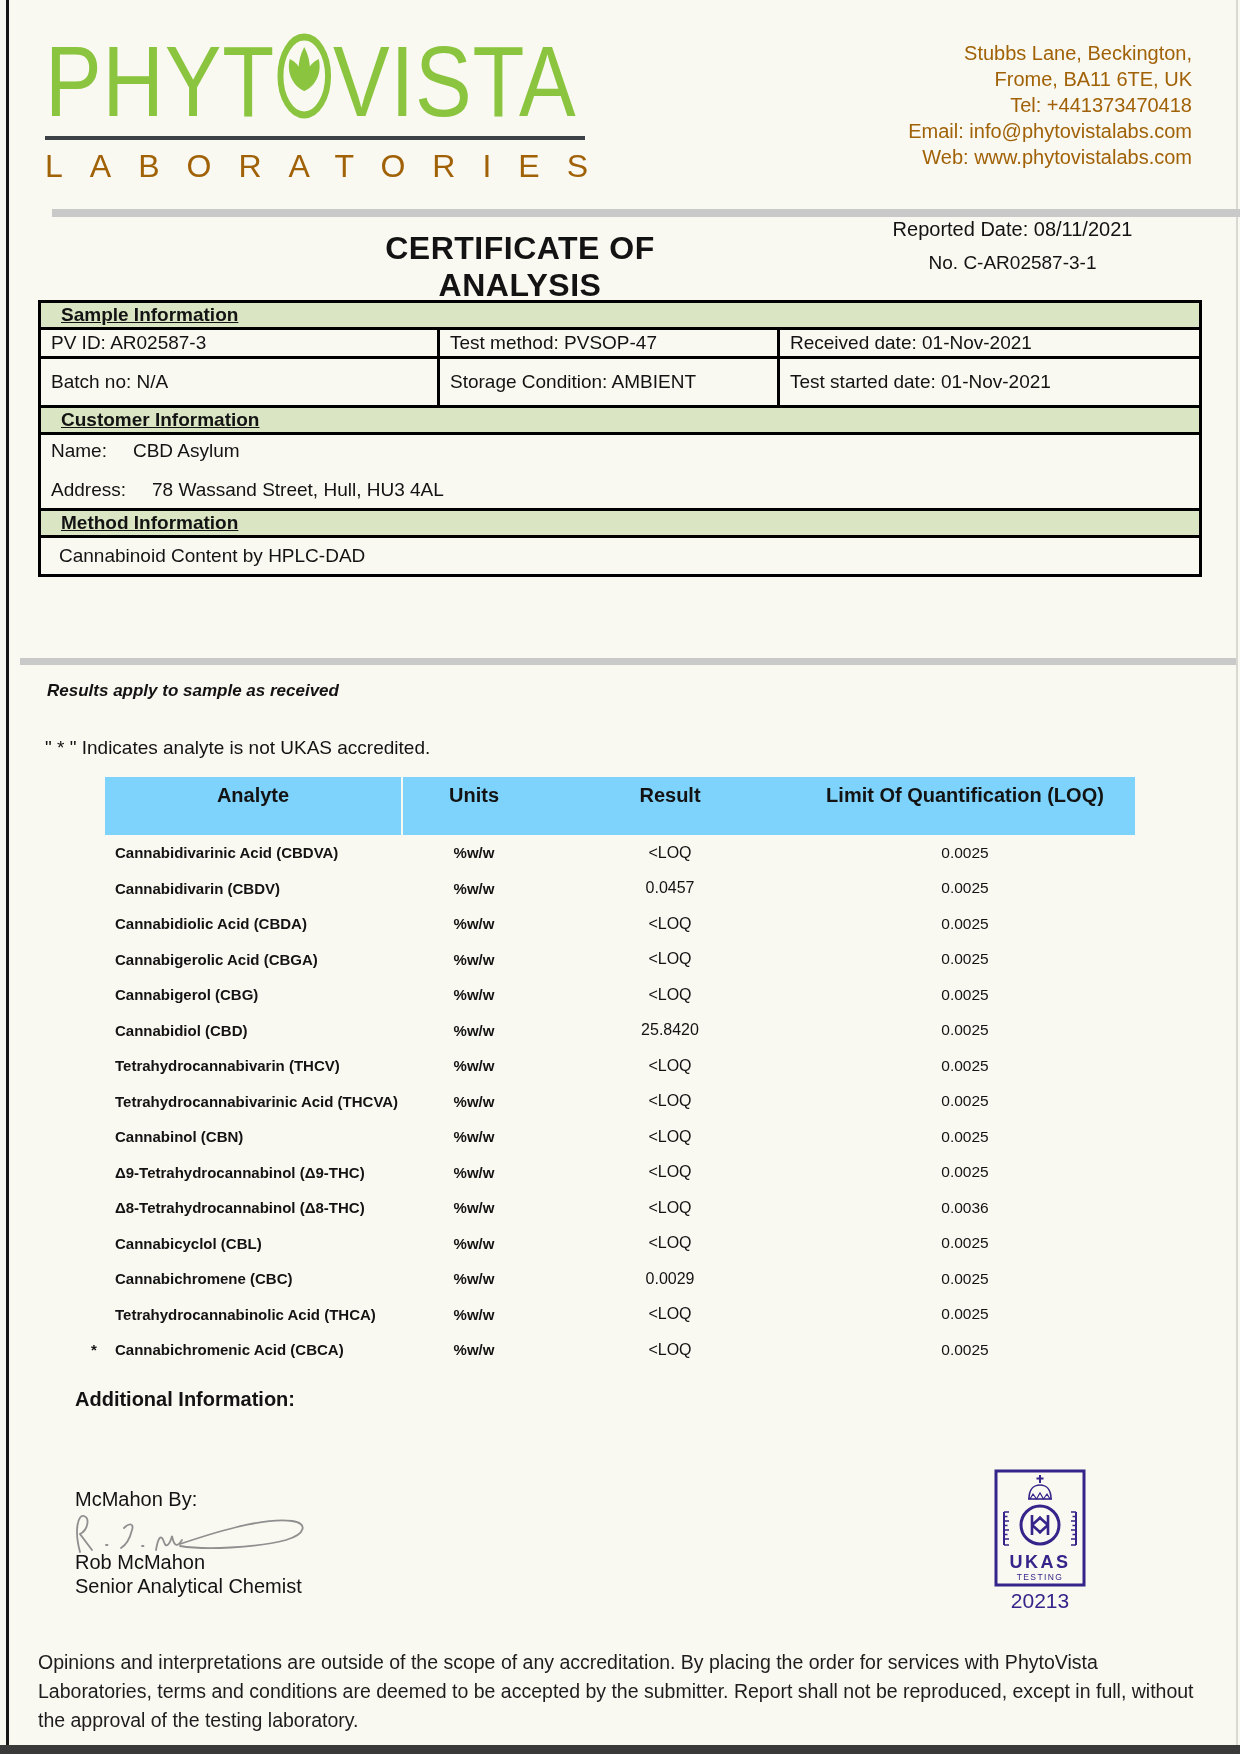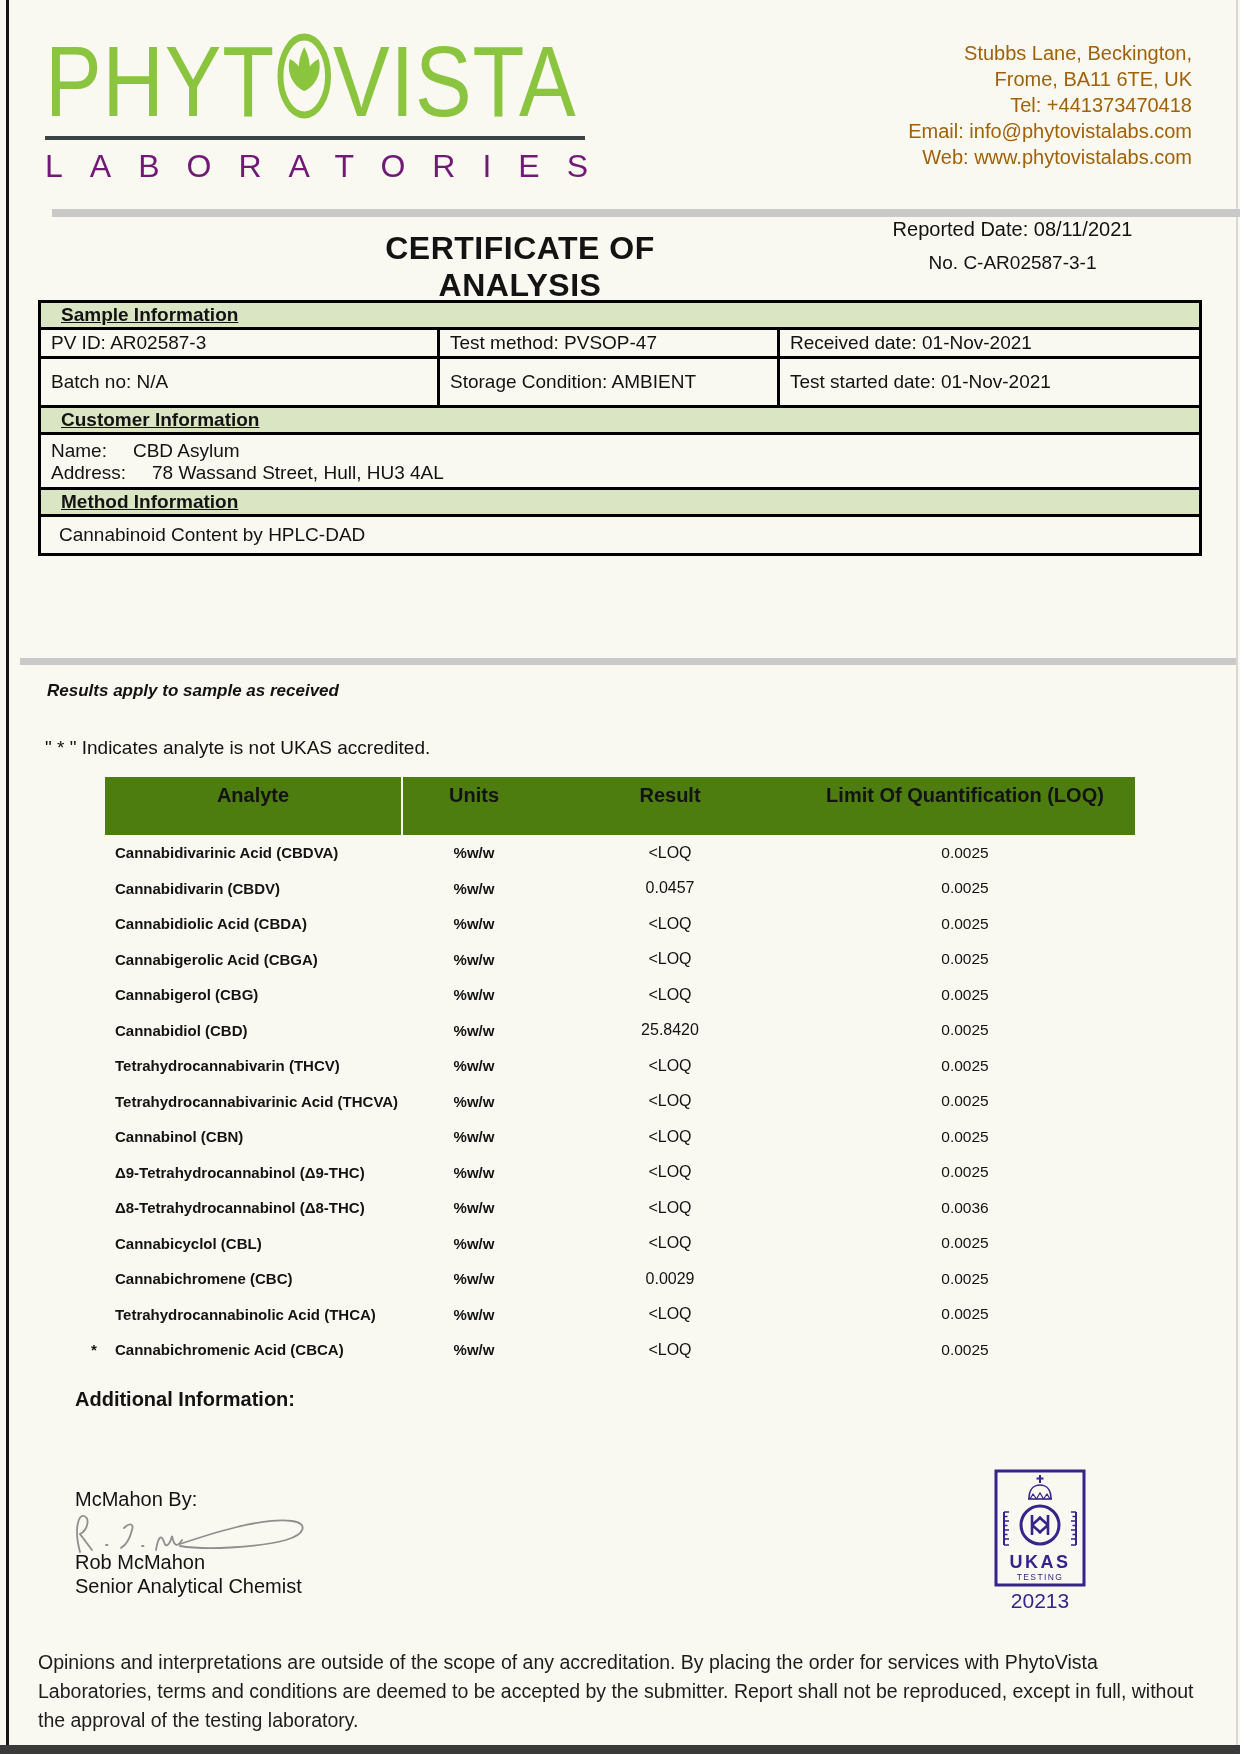--- a/index.html
+++ b/index.html
@@ -9,21 +9,21 @@
   
   .edge-left   { position:absolute; left:6px; top:0; width:3px; height:1754px; background:#161616; }
   .edge-right  { position:absolute; left:1236px; top:0; width:2px; height:1754px; background:#d9d8d2; }
   .bottom-bar  { position:absolute; left:0; top:1745px; width:1240px; height:9px; background:#3a3a3a; }
 
   
   .logo-block { position:absolute; left:45px; top:30px; width:560px; }
   .logo-word { display:flex; align-items:center; height:102px; font-size:100px; font-weight:400; color:#8bc53f; letter-spacing:1px; transform:scaleX(0.85); transform-origin:left center; white-space:nowrap; }
   .logo-leaf { display:inline-block; margin:6px 2px 0 2px; }
   .logo-rule { width:540px; height:4px; background:#3d4247; margin-top:4px; }
-  .logo-sub { margin-top:8px; font-size:32px; color:#701a75; letter-spacing:27px; white-space:nowrap; }
+  .logo-sub { margin-top:8px; font-size:32px; color:#a16207; letter-spacing:27px; white-space:nowrap; }
 
   .contact-block { position:absolute; right:48px; top:40px; text-align:right; font-size:20px; line-height:26px; color:#a16207; }
 
   .gray-bar-1 { position:absolute; left:52px; top:209px; width:1188px; height:8px; background:#c9c9c9; }
   .gray-bar-2 { position:absolute; left:20px; top:658px; width:1216px; height:7px; background:#c9c9c9; }
 
   .report-block { position:absolute; left:830px; top:218px; width:365px; text-align:center; font-size:20px; }
   .report-no { margin-top:11px; font-size:19px; }
   .coa-title { position:absolute; left:325px; top:230px; width:390px; text-align:center; font-size:32px; font-weight:700; letter-spacing:0.5px; }
 
@@ -36,31 +36,31 @@
   .cell { padding:4px 10px; }
   .cell-br { border-right:3px solid #000; }
   .r-desc { height:73px; }
   .r-desc .c1 { width:739px; }
   .r-desc .c2 { flex:1; display:flex; align-items:center; padding-left:12px; }
   .r-3c { height:29px; align-items:center; }
   .r-3c.tall { height:49px; }
   .r-3c .c1 { width:399px; height:100%; display:flex; align-items:center; }
   .r-3c .c2 { width:340px; height:100%; display:flex; align-items:center; }
   .r-3c .c3 { flex:1; height:100%; display:flex; align-items:center; }
-  .cust-body { height:55px; border-bottom:3px solid #000; display:flex; flex-direction:column; justify-content:space-between; padding:5px 10px 7px 10px; }
+  .cust-body { height:76px; border-bottom:3px solid #000; display:flex; flex-direction:column; justify-content:space-between; padding:5px 10px 7px 10px; }
   .cust-line .lbl { display:inline-block; }
   .cust-line .val { margin-left:26px; }
   .meth-body { height:36px; display:flex; align-items:center; padding-left:18px;text-align:center; }
 
   .results-note { position:absolute; left:47px; top:681px; font-size:17px; font-style:italic; font-weight:700; }
   .accred-note { position:absolute; left:45px; top:737px; font-size:19px; }
 
   
   .rtable { position:absolute; left:105px; top:777px; width:1030px; }
-  .rt-head { display:flex; height:58px; background:#4d7c0f; font-weight:700; font-size:20px; }
+  .rt-head { display:flex; height:58px; background:#7dd3fc; font-weight:700; font-size:20px; }
   .rt-head > div { padding-top:7px; text-align:center; }
   .h-analyte { width:298px; border-right:2px solid #f9f8f1; }
   .h-units { width:142px; }
   .h-result { width:250px; }
   .h-loq { width:340px; }
   .t-row { display:flex; height:35.5px; align-items:center; position:relative; }
   .c-analyte { width:298px; padding-left:10px; font-weight:700; font-size:15px; }
   .c-units { width:142px; text-align:center; font-weight:700; font-size:15px; }
   .c-result { width:250px; text-align:center; font-size:16px; }
   .c-loq { width:340px; text-align:center; font-size:15.5px; }

